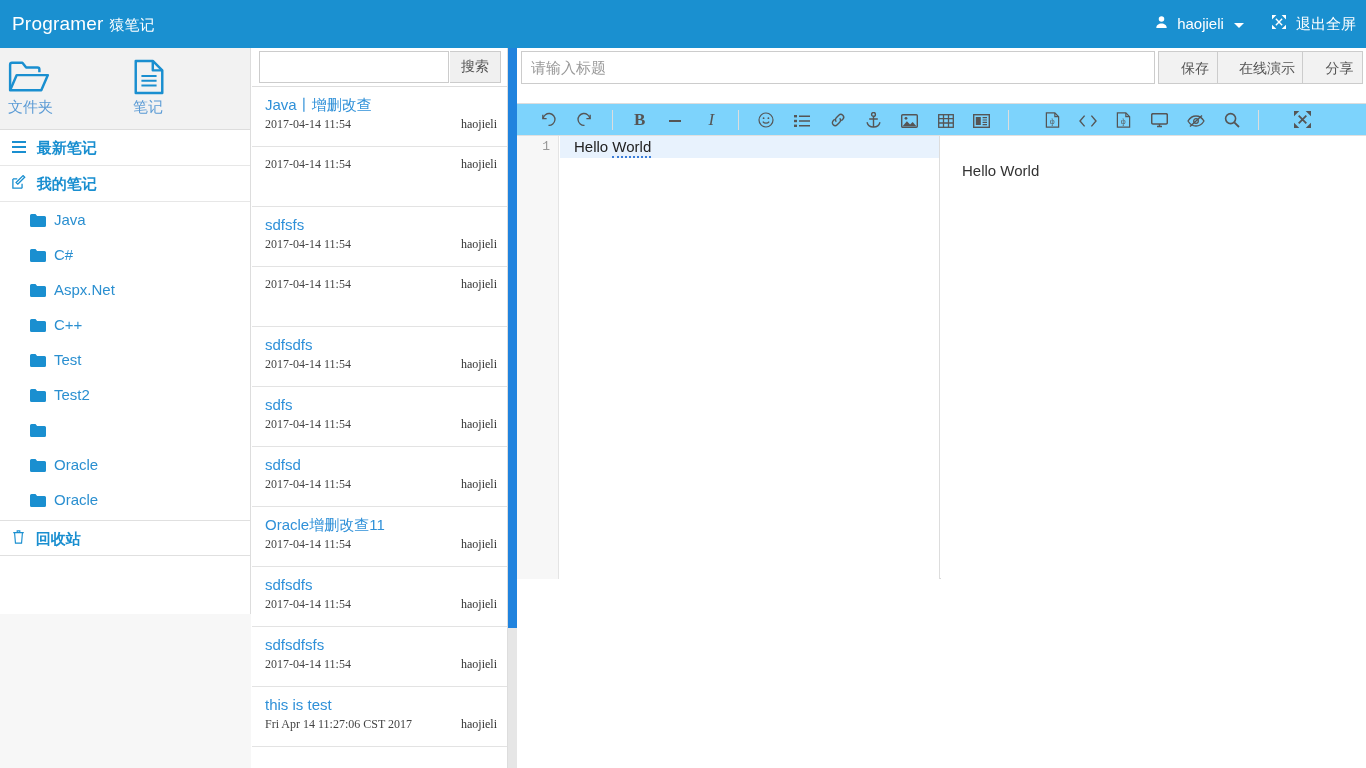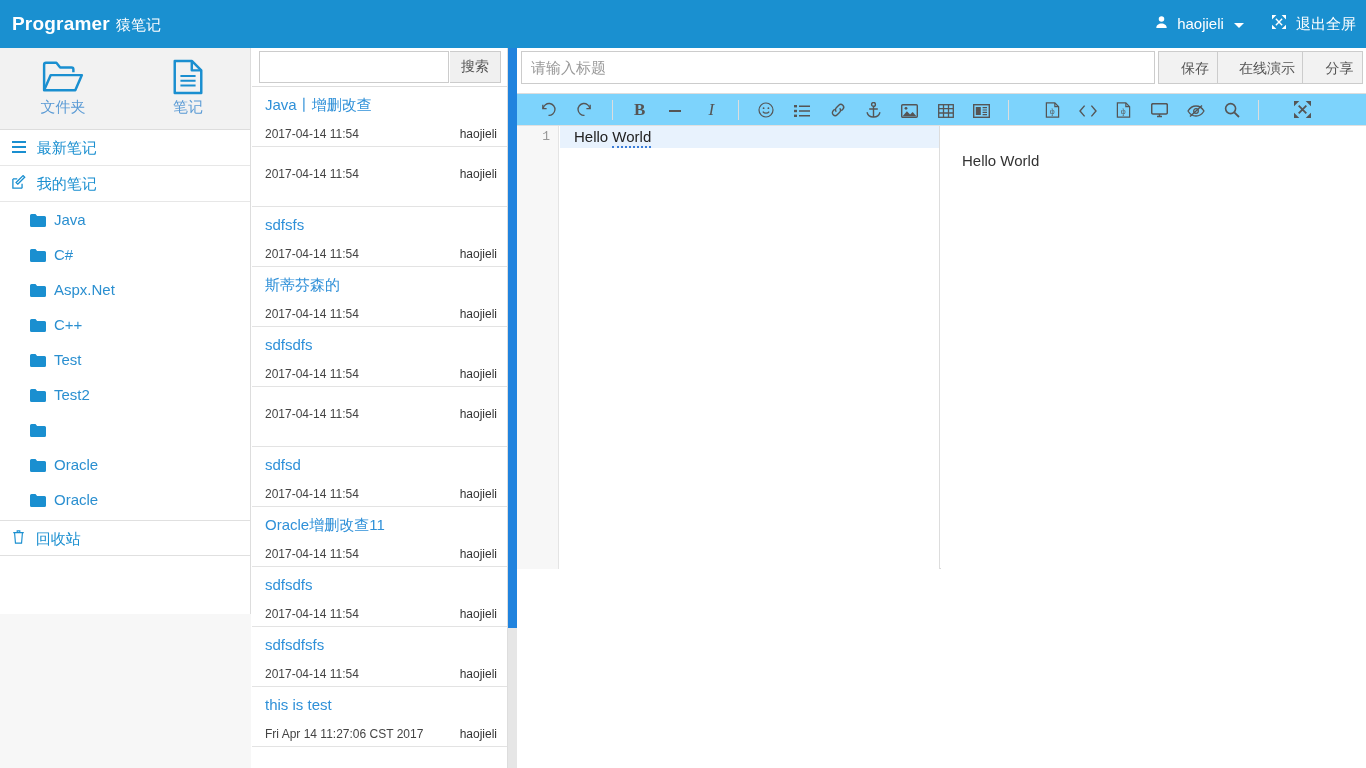--- a/index.html
+++ b/index.html
@@ -19,21 +19,21 @@
     width: 1366px; height: 48px;
     background: #1a90d0;
     color: #fff;
   }
   #brand {
     position: absolute; left: 12px; top: 10px;
     font-size: 19px; line-height: 28px;
     white-space: nowrap;
     color: #fff;
   }
-  #brand .brand-en { font-weight: bold; letter-spacing: 0.2px; }
+  #brand .brand-en { font-weight: normal; letter-spacing: 0.2px; }
   #brand .brand-cn { font-size: 15px; margin-left: 6px; }
 
   .nav-right {
     position: absolute; top: 13px;
     font-size: 15px; line-height: 22px;
     color: #fff; white-space: nowrap;
   }
   #nav-user { right: 122px; }
   #nav-fullscreen { right: 10px; }
   .nav-right .gl { margin-right: 6px; font-size: 13px; }
@@ -53,38 +53,39 @@
     border-right: 1px solid #ddd;
   }
   #sidebar-tabs {
     position: relative;
     height: 82px;
     background: #f2f2f2;
     border-bottom: 1px solid #ddd;
   }
   .side-tab {
     position: absolute; top: 8px;
-    width: 110px; text-align: center;
+    width: 110px; 
     color: #3b95d4; cursor: pointer;
   }
   #side-tab-folder { left: 8px; }
   #side-tab-note  { left: 133px; }
   .side-tab .tab-ico { display: block; height: 40px; line-height: 40px; }
   .side-tab .tab-ico svg { vertical-align: middle; }
   .side-tab .tab-lbl { display: block; font-size: 15px; color: #5b9bd5; margin-top: 2px; }
 
   .side-row {
     position: relative;
     height: 36px; line-height: 36px;
     padding-left: 12px;
     font-size: 15px;
     color: #1a8fd0;
     border-bottom: 1px solid #e7e7e7;
     white-space: nowrap;
     cursor: pointer;
+    font-weight: bold;
   }
   .side-row .gl { margin-right: 7px; color: #3a93d2; font-size: 13px; }
   .side-row.plain { border-bottom: none; }
   .folder-row {
     height: 35px; line-height: 35px;
     padding-left: 30px;
     font-size: 15px;
     color: #2a8fd0;
     border-bottom: none;
     white-space: nowrap;
@@ -138,24 +139,25 @@
     border-bottom: 1px solid #e3e3e3;
     cursor: pointer;
     overflow: hidden;
   }
   .note-title {
     font-size: 15px; color: #2f90d8;
     line-height: 20px;
     white-space: nowrap; overflow: hidden;
   }
   .note-meta {
-    margin-top: 11px;
+    margin-top: 1px;
     font-size: 12px; color: #444;
     line-height: 16px;
     white-space: nowrap;
+    font-family: Liberation Serif, serif;
   }
   .note-date { display: inline-block; }
   .note-author { position: absolute; right: 10px; font-size: 12px; color: #333; }
 
   
   #list-scrollbar {
     position: absolute; left: 508px; top: 48px;
     width: 9px; height: 720px;
     background: #e6e6e6;
   }
@@ -166,21 +168,21 @@
   }
 
   
   #editor {
     position: absolute; left: 517px; top: 48px;
     width: 849px; height: 720px;
     background: #fff;
   }
   #editor-topbar {
     position: relative;
-    height: 46px;
+    height: 56px;
     background: #fff;
     border-bottom: 1px solid #ddd;
   }
   #title-input {
     position: absolute; left: 4px; top: 3px;
     width: 634px; height: 33px;
     border: 1px solid #ccc;
     padding: 0 9px;
     font-size: 15px;
     font-family: "Liberation Sans", sans-serif;
@@ -437,28 +439,28 @@
       <div class="note-meta"><span class="note-date">2017-04-14 11:54</span><span class="note-author">haojieli</span></div>
     </div>
     <div class="note-item">
       <div class="note-meta"><span class="note-date">2017-04-14 11:54</span><span class="note-author">haojieli</span></div>
     </div>
     <div class="note-item">
       <div class="note-title">sdfsfs</div>
       <div class="note-meta"><span class="note-date">2017-04-14 11:54</span><span class="note-author">haojieli</span></div>
     </div>
     <div class="note-item">
-      <div class="note-title">斯蒂芬森的</div>
       <div class="note-meta"><span class="note-date">2017-04-14 11:54</span><span class="note-author">haojieli</span></div>
     </div>
     <div class="note-item">
       <div class="note-title">sdfsdfs</div>
       <div class="note-meta"><span class="note-date">2017-04-14 11:54</span><span class="note-author">haojieli</span></div>
     </div>
     <div class="note-item">
+      <div class="note-title">sdfs</div>
       <div class="note-meta"><span class="note-date">2017-04-14 11:54</span><span class="note-author">haojieli</span></div>
     </div>
     <div class="note-item">
       <div class="note-title">sdfsd</div>
       <div class="note-meta"><span class="note-date">2017-04-14 11:54</span><span class="note-author">haojieli</span></div>
     </div>
     <div class="note-item">
       <div class="note-title">Oracle增删改查11</div>
       <div class="note-meta"><span class="note-date">2017-04-14 11:54</span><span class="note-author">haojieli</span></div>
     </div>

